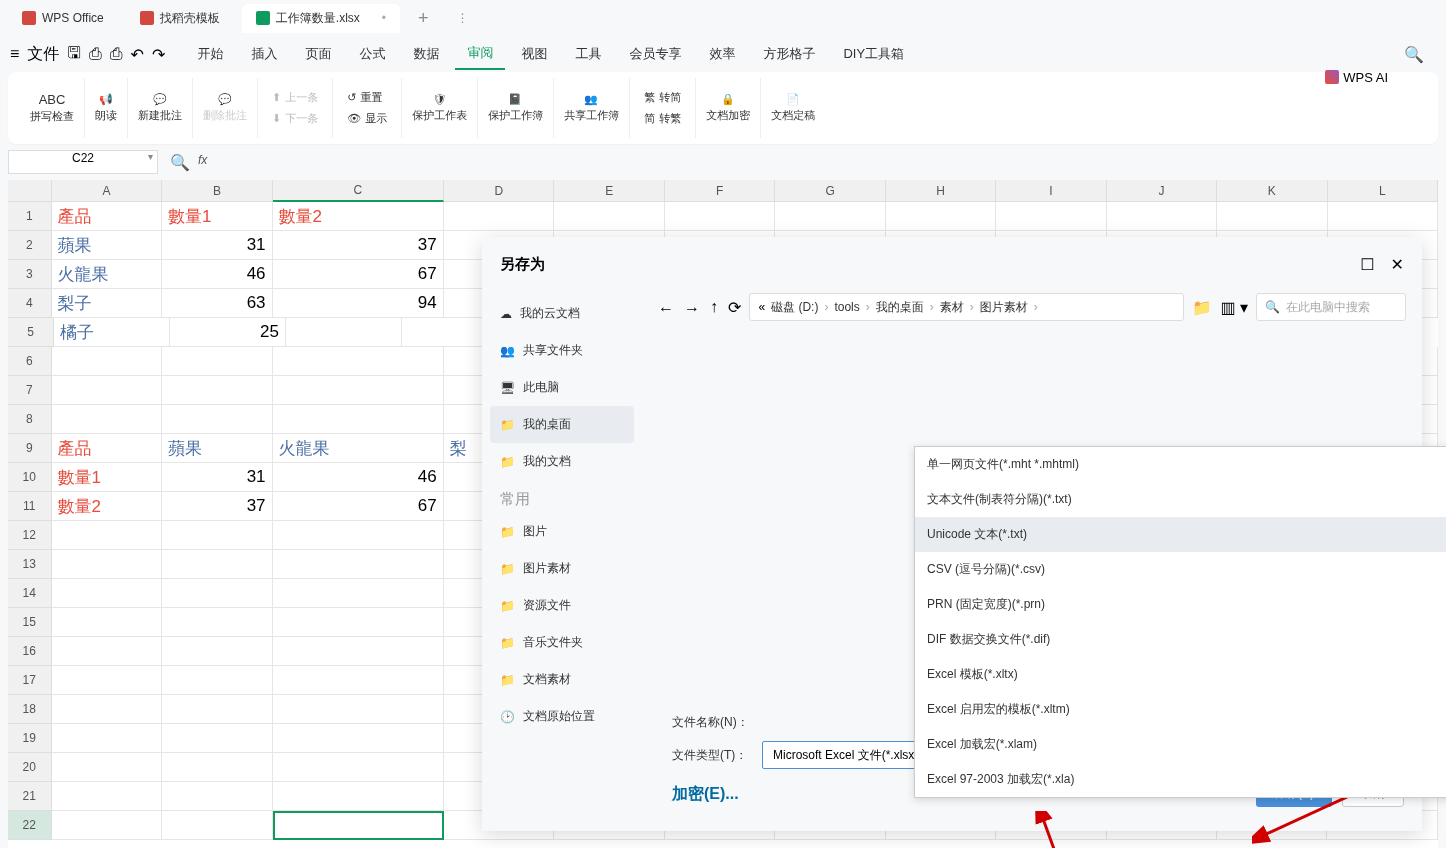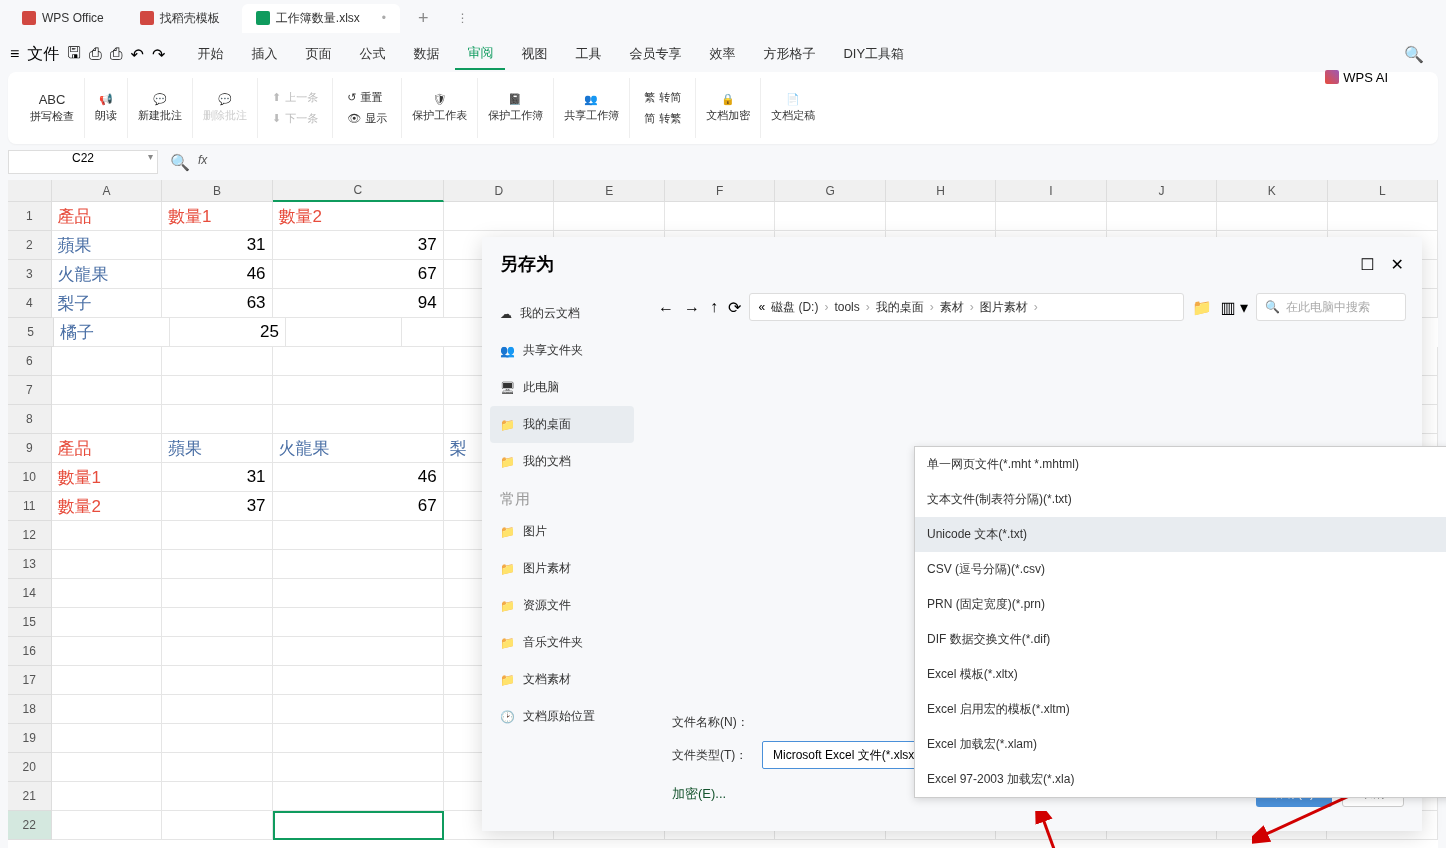--- a/index.html
+++ b/index.html
@@ -49,21 +49,21 @@
     .row-num { width: 46px; background: #f0f0f0; border-right: 1px solid #ddd; border-bottom: 1px solid #ddd; display: flex; align-items: center; justify-content: center; font-size: 12px; color: #555; }
     .cell { border-right: 1px solid #e5e5e5; border-bottom: 1px solid #e5e5e5; padding: 2px 6px; font-size: 17px; display: flex; align-items: center; }
     .cell.red { color: #e74c3c; }
     .cell.blue { color: #4a6fa5; }
     .cell.num { justify-content: flex-end; }
     .cell.active { border: 2px solid #0f9b5e; }
     .row-num.active { background: #d4e8df; }
     
     .dialog { position: absolute; left: 482px; top: 237px; width: 940px; height: 594px; background: #f7f8fa; box-shadow: 0 4px 20px rgba(0,0,0,0.15); display: flex; flex-direction: column; }
     .dialog-header { height: 54px; display: flex; align-items: center; padding: 0 18px; }
-    .dialog-title { font-size: 18px; font-weight: bold; flex: 1; }
+    .dialog-title { font-size: 15px; font-weight: bold; flex: 1; }
     .dialog-ctrl { display: flex; gap: 16px; }
     
     .dialog-body { display: flex; flex: 1; }
     .sidebar { width: 160px; padding: 4px 8px; }
     .sidebar-item { display: flex; align-items: center; gap: 8px; padding: 10px 10px; font-size: 12px; color: #333; cursor: pointer; border-radius: 4px; }
     .sidebar-item.selected { background: #e8ecf0; }
     .sidebar-header { font-size: 15px; color: #999; padding: 10px 10px 4px; }
     
     .main-panel { flex: 1; display: flex; flex-direction: column; padding: 0 16px 12px 16px; position: relative; }
     .path-bar { height: 32px; display: flex; align-items: center; gap: 8px; margin-bottom: 6px; }
@@ -76,21 +76,21 @@
     
     .file-type-list { position: absolute; left: 272px; top: 155px; width: 644px; background: #fff; border: 1px solid #ccc; box-shadow: 0 2px 8px rgba(0,0,0,0.15); z-index: 10; max-height: 360px; overflow-y: auto; }
     .file-type-item { padding: 9px 12px; font-size: 12px; color: #333; cursor: pointer; }
     .file-type-item.hover { background: #e8ecf0; }
     
     .bottom-fields { margin-top: auto; padding-left: 14px; }
     .field-row { display: flex; align-items: center; gap: 8px; margin-bottom: 10px; }
     .field-label { width: 82px; font-size: 12px; color: #333; }
     .field-select { flex: 1; height: 28px; background: #fff; border: 1px solid #4a90d9; padding: 0 10px; font-size: 12px; display: flex; align-items: center; position: relative; border-radius: 2px; }
     .field-select .caret { position: absolute; right: 8px; color: #888; }
-    .encrypt-link { font-size: 13px; color: #14532d; cursor: pointer; }
+    .encrypt-link { font-size: 16px; color: #0369a1; cursor: pointer; font-weight: bold; }
     
     .dialog-footer { display: flex; justify-content: flex-end; gap: 10px; padding: 0 2px 2px; }
     .btn { height: 28px; padding: 0 18px; font-size: 12px; border-radius: 3px; cursor: pointer; display: flex; align-items: center; }
     .btn-primary { background: #4a90d9; color: #fff; border: none; }
     .btn-default { background: #fff; color: #333; border: 1px solid #ccc; }
     
     .arrow { position: absolute; pointer-events: none; }
   </style>
 </head>
 <body>

